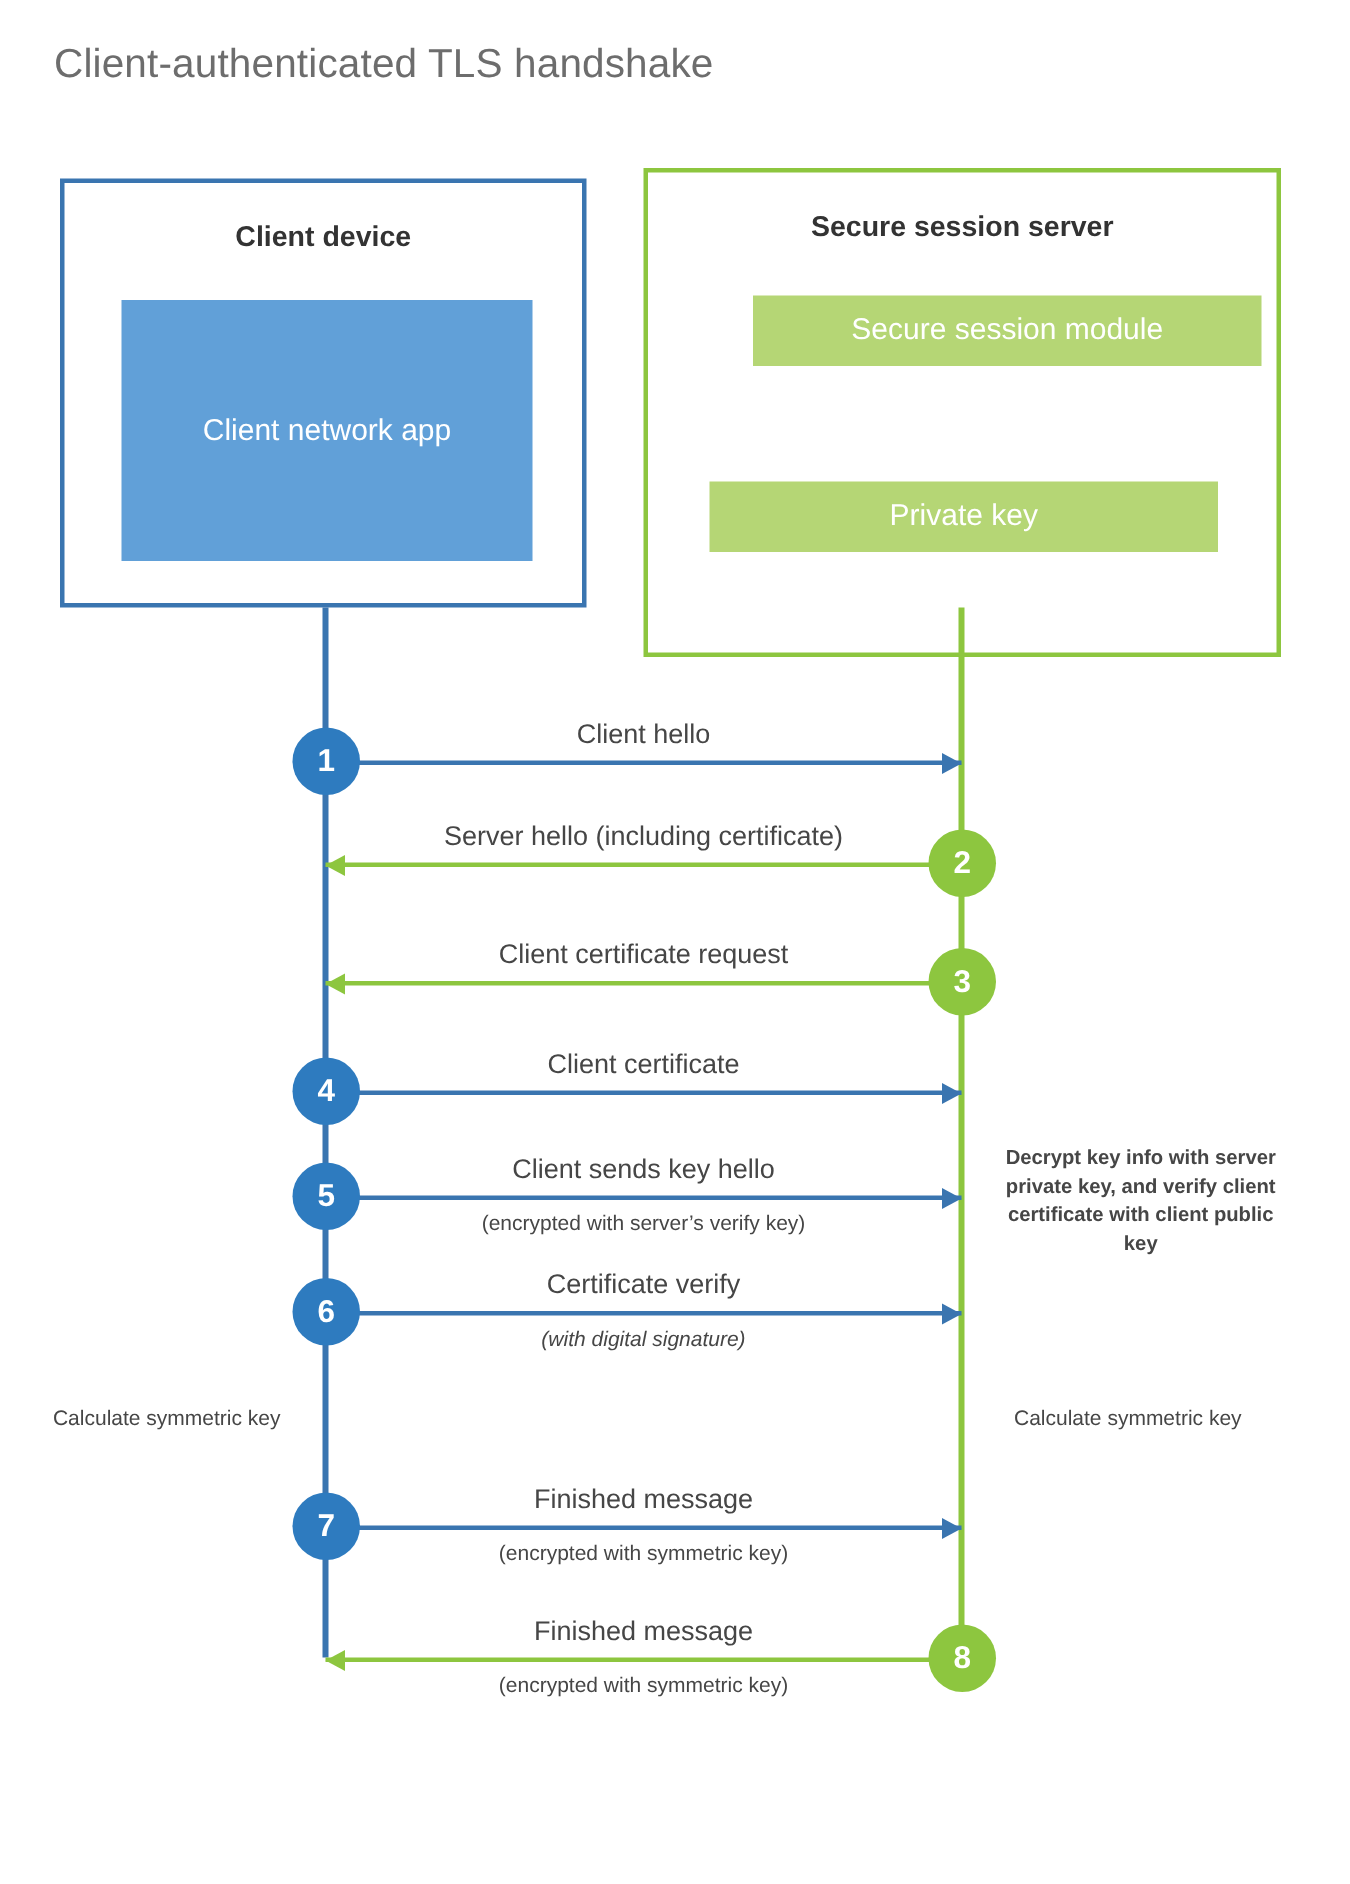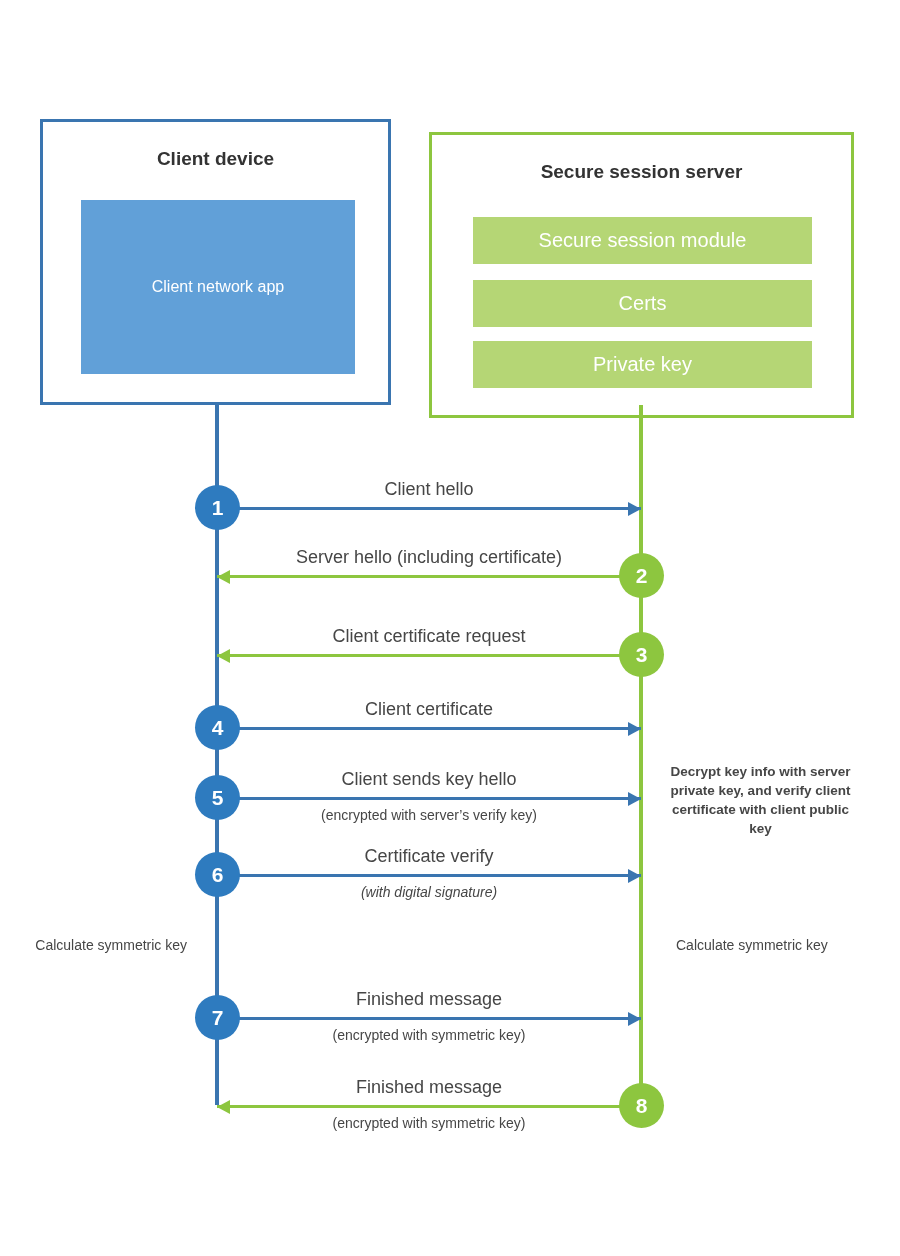--- a/index.html
+++ b/index.html
@@ -39,23 +39,23 @@
   }
   #client-box {
     left: 40px;
     top: 119px;
     width: 351px;
     height: 286px;
     border: 3px solid #3a75b0;
   }
   #server-box {
     left: 429px;
-    top: 132px;
+    top: 112px;
     width: 425px;
-    height: 286px;
+    height: 326px;
     border: 3px solid #8dc63f;
   }
   .actor-title {
     position: absolute;
     left: 0;
     right: 0;
     top: 26px;
     text-align: center;
     font-size: 19px;
     font-weight: bold;
@@ -69,40 +69,40 @@
     top: 78px;
     width: 274px;
     height: 174px;
     background: #61a0d8;
     display: flex;
     align-items: center;
     justify-content: center;
   }
   #client-app-label {
     color: #ffffff;
-    font-size: 16px;
+    font-size: 20px;
     line-height: 1.35;
     text-align: center;
     max-width: 190px;
   }
   .server-bar {
     position: absolute;
     left: 41px;
     width: 339px;
     height: 47px;
     background: #b5d675;
     display: flex;
     align-items: center;
     justify-content: center;
   }
   .server-bar span {
     color: #ffffff;
     font-size: 20px;
   }
-  #server-bar-0 { top: 82px; }
+  #server-bar-0 { top: 82px; margin-left: 29px; }
   #server-bar-1 { top: 145px; }
   #server-bar-2 { top: 206px; }
 
   
   .lifeline {
     position: absolute;
     width: 4px;
   }
   #client-lifeline {
     left: 215px;
@@ -205,35 +205,33 @@
     text-align: left;
     font-size: 14px;
     line-height: 1.38;
   }
 </style>
 </head>
 <body>
 
 <div id="canvas">
 
+  <div id="page-title">Client-authenticated TLS handshake</div>
 
   <div class="actor-box" id="client-box">
     <div class="actor-title">Client device</div>
     <div id="client-app">
       <div id="client-app-label">Client network app</div>
     </div>
   </div>
 
   <div class="actor-box" id="server-box">
     <div class="actor-title">Secure session server</div>
     <div class="server-bar" id="server-bar-0">
       <span>Secure session module</span>
-    </div>
-    <div class="server-bar" id="server-bar-1">
-      <span>Certs</span>
     </div>
     <div class="server-bar" id="server-bar-2">
       <span>Private key</span>
     </div>
   </div>
 
   <div class="lifeline" id="client-lifeline"></div>
   <div class="lifeline" id="server-lifeline"></div>
 
   <div class="side-note" id="note-decrypt">Decrypt key info with server private key, and verify client certificate with client public key</div>

